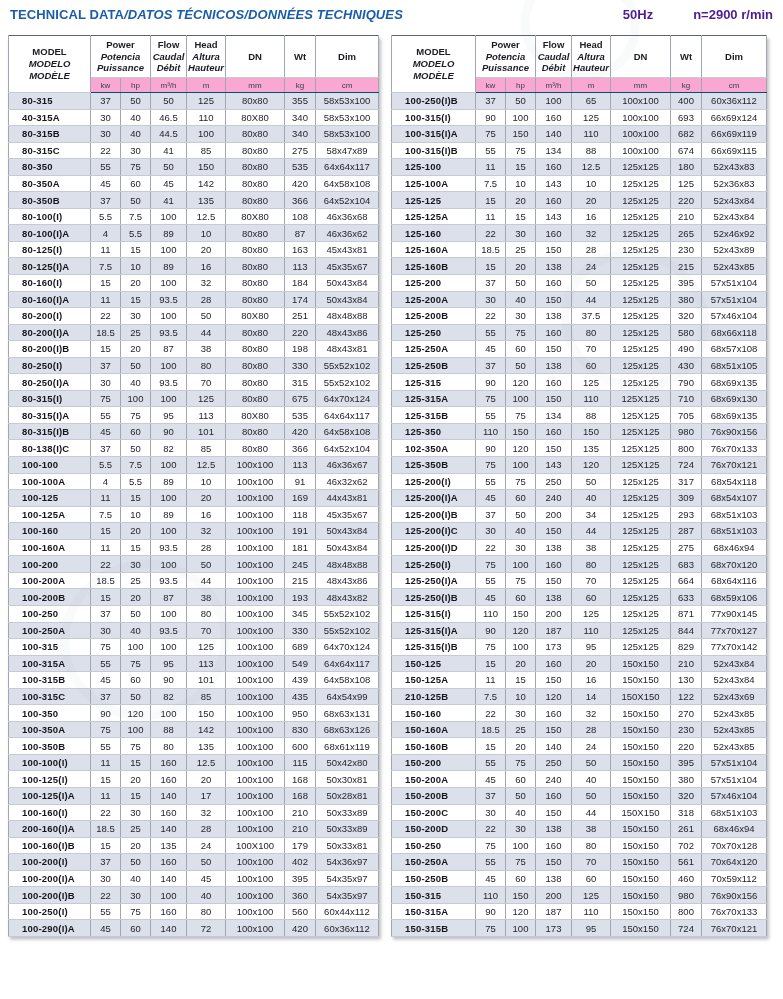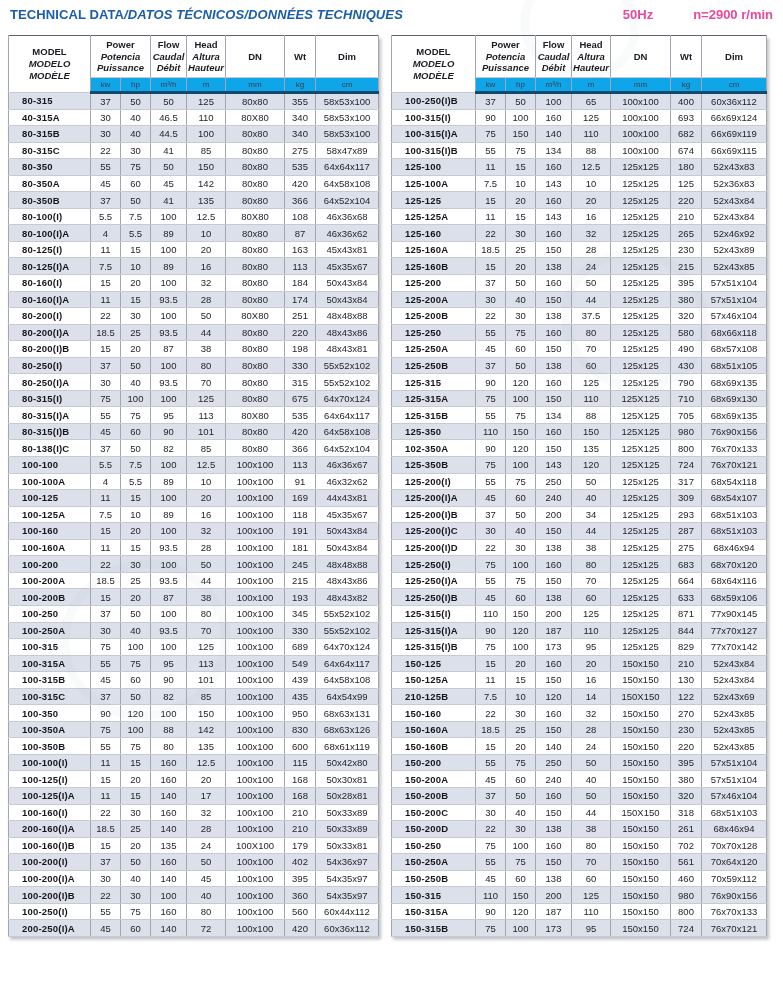--- a/index.html
+++ b/index.html
@@ -9,21 +9,21 @@
     font-family:"Liberation Sans", sans-serif;
     position:relative;
     overflow:hidden;
   }
   .page-header {
     display:flex; justify-content:space-between; align-items:center;
     padding:7px 8px 0 10px;
   }
   .page-title { font-size:13px; font-weight:bold; color:#1a5dab; letter-spacing:.1px; }
   .page-title .title-rest { font-style:italic; }
-  .specs { display:flex; gap:40px; font-size:13px; font-weight:bold; color:#ec4899; padding-right:2px; }
+  .specs { display:flex; gap:40px; font-size:13px; font-weight:bold; color:#4c1d95; padding-right:2px; }
   .tables-wrap {
     display:flex; gap:12px; align-items:flex-start;
     padding:13px 0 0 8px;
   }
   table.data-table {
     border-collapse:collapse;
     background:#fff;
     border:1.5px solid #5f636b;
     box-shadow:2px 2.5px 3px rgba(110,114,124,.45);
     table-layout:fixed;
@@ -34,21 +34,21 @@
     text-align:center;
     overflow:hidden;
     white-space:nowrap;
   }
   thead .label-row th {
     height:42px; font-size:9.5px; color:#1b1b22; background:#fff;
     border-bottom:1px solid #c6cad2; vertical-align:middle; line-height:1.25;
   }
   thead .unit-row th {
     height:15px; font-size:8px; font-weight:normal; color:#3d3d46;
-    background:#0ea5e9; border-bottom:3px solid #0c4a6e; vertical-align:middle;
+    background:#f9a8d4; border-bottom:1px solid #0c4a6e; vertical-align:middle;
   }
   th.model-th { vertical-align:middle; }
   .hdr-sub { font-style:italic; display:block; }
   .hdr-main { display:block; }
   tbody td {
     height:16.55px; font-size:9.5px; color:#24242c;
     border-top:1px solid #c6cad2; border-bottom:1px solid #c6cad2;
     padding:0 2px; vertical-align:middle;
   }
   tbody td.model {
@@ -623,21 +623,21 @@
           <td class="model">100-250(I)</td>
           <td>55</td>
           <td>75</td>
           <td>160</td>
           <td>80</td>
           <td>100x100</td>
           <td>560</td>
           <td>60x44x112</td>
         </tr>
         <tr>
-          <td class="model">200-250(I)A</td>
+          <td class="model">100-290(I)A</td>
           <td>45</td>
           <td>60</td>
           <td>140</td>
           <td>72</td>
           <td>100x100</td>
           <td>420</td>
           <td>60x36x112</td>
         </tr>
       </tbody>
   </table>

